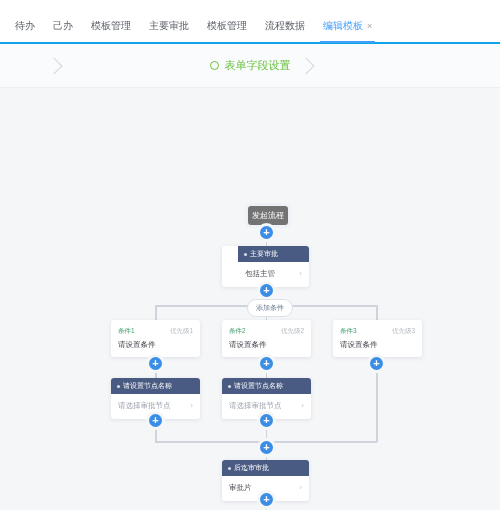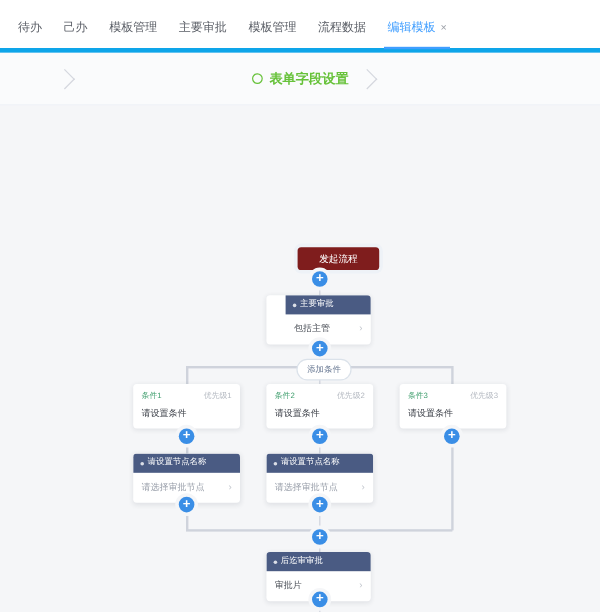--- a/index.html
+++ b/index.html
@@ -7,21 +7,21 @@
     width: 500px; height: 510px;
     font-family: "Liberation Sans", "DejaVu Sans", sans-serif;
     background: #ffffff;
     overflow: hidden;
   }
 
   
   .tabbar {
     height: 44px;
     background: #ffffff;
-    border-bottom: 4px solid #0ea5e9;
+    border-bottom: 2px solid #0ea5e9;
     display: flex;
     align-items: flex-end;
     padding: 0 6px;
   }
   .tab {
     font-size: 10px;
     color: #5a5e66;
     padding: 6px 9px 9px 9px;
     white-space: nowrap;
     position: relative;
@@ -52,21 +52,21 @@
   }
   .step {
     flex: 1;
     display: flex;
     align-items: center;
     justify-content: center;
     gap: 6px;
     font-size: 11px;
     font-weight: bold;
   }
-  .step.done { color: #67c23a; font-weight: bold; }
+  .step.done { color: #67c23a; font-weight: normal; }
   .step.current { color: #1f2329; }
   .ring {
     width: 9px; height: 9px;
     border-radius: 50%;
     border: 1.4px solid currentColor;
     flex: none;
   }
   .chev {
     position: absolute;
     width: 12px; height: 12px;
@@ -102,25 +102,25 @@
     font-weight: bold;
     cursor: pointer;
     box-shadow: 0 0 0 3px rgba(245,246,248,1);
     z-index: 4;
     user-select: none;
   }
 
   
   .pill {
     position: absolute;
-    background: #7f1d1d;
+    background: #737373;
     color: #fff;
     font-size: 8px;
     border-radius: 3px;
-    padding: 4px 18px;
+    padding: 4px 4px;
     text-align: center;
     white-space: nowrap;
     cursor: pointer;
     z-index: 3;
     box-shadow: 0 0 0 3px #eef2f7;
   }
 
   
   .cond-pill {
     position: absolute;

